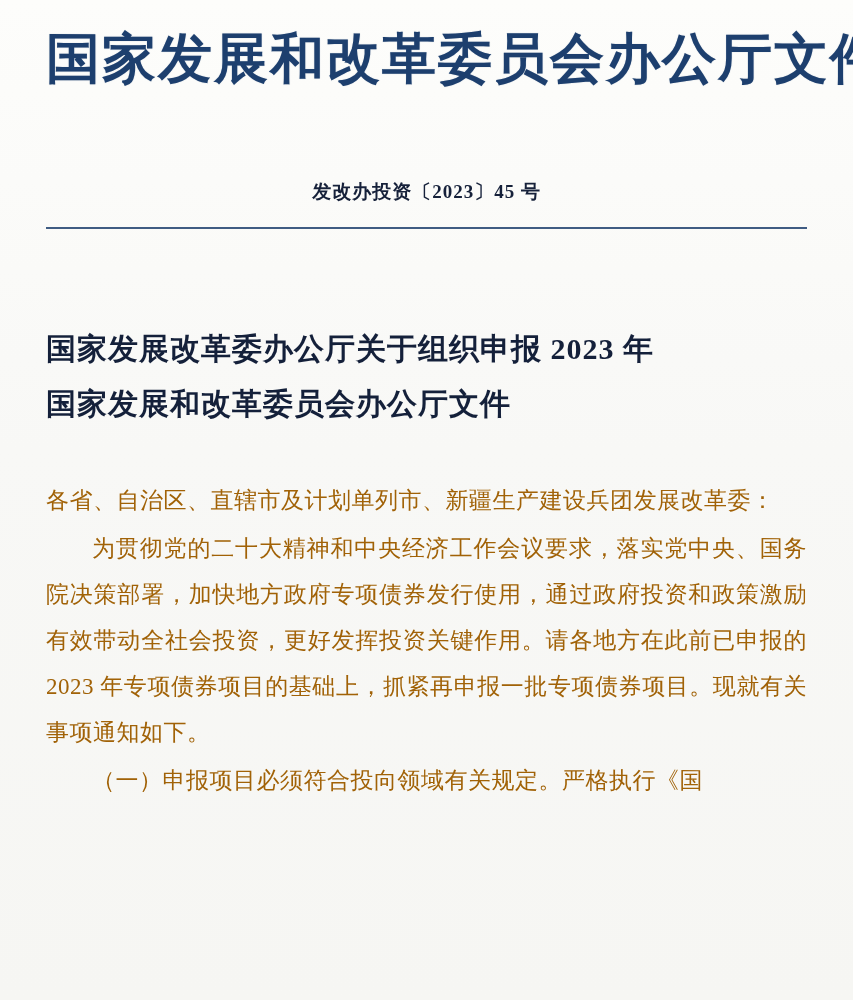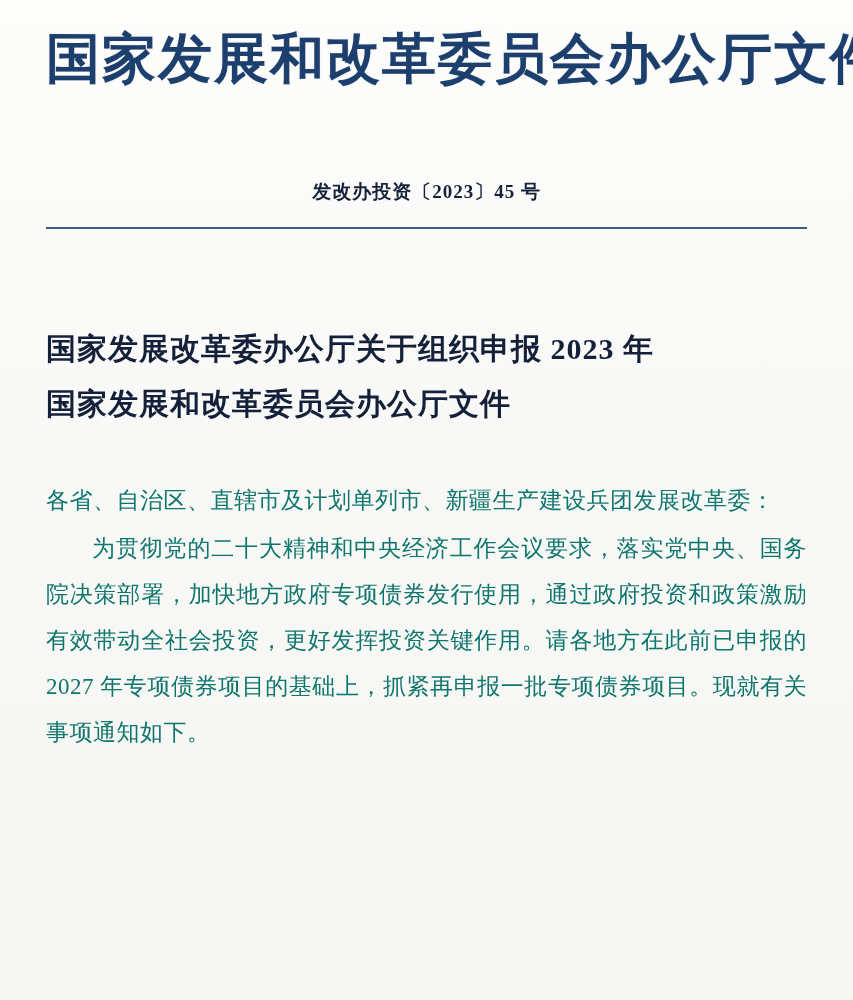--- a/index.html
+++ b/index.html
@@ -72,21 +72,21 @@
     color: #14203a;
   }
   .doc-title .line { display: block; white-space: nowrap; }
 
   .body-text {
     margin-top: 46px;
     font-size: 23px;
     line-height: 2.0;
     text-align: justify;
     letter-spacing: 0.5px;
-    color: #0f766e;
+    color: #a16207;
   }
   .para { margin: 0 0 2px 0; }
   .para.indent { text-indent: 2em; }
   .heading-para {
     margin: 12px 0 2px 0;
     text-indent: 2em;
     font-weight: bold;
     font-size: 23px;
     letter-spacing: 1px;
   }
@@ -105,16 +105,17 @@
 
   <div class="rule"></div>
 
   <div class="doc-title">
     <span class="line">国家发展改革委办公厅关于组织申报 2023 年</span>
     <span class="line">国家发展和改革委员会办公厅文件</span>
   </div>
 
   <div class="body-text">
     <p class="para">各省、自治区、直辖市及计划单列市、新疆生产建设兵团发展改革委：</p>
-    <p class="para indent">为贯彻党的二十大精神和中央经济工作会议要求，落实党中央、国务院决策部署，加快地方政府专项债券发行使用，通过政府投资和政策激励有效带动全社会投资，更好发挥投资关键作用。请各地方在此前已申报的 2027 年专项债券项目的基础上，抓紧再申报一批专项债券项目。现就有关事项通知如下。</p>
+    <p class="para indent">为贯彻党的二十大精神和中央经济工作会议要求，落实党中央、国务院决策部署，加快地方政府专项债券发行使用，通过政府投资和政策激励有效带动全社会投资，更好发挥投资关键作用。请各地方在此前已申报的 2023 年专项债券项目的基础上，抓紧再申报一批专项债券项目。现就有关事项通知如下。</p>
+    <p class="para indent clip">（一）申报项目必须符合投向领域有关规定。严格执行《国</p>
   </div>
 
 </div>
 
 </body></html>

